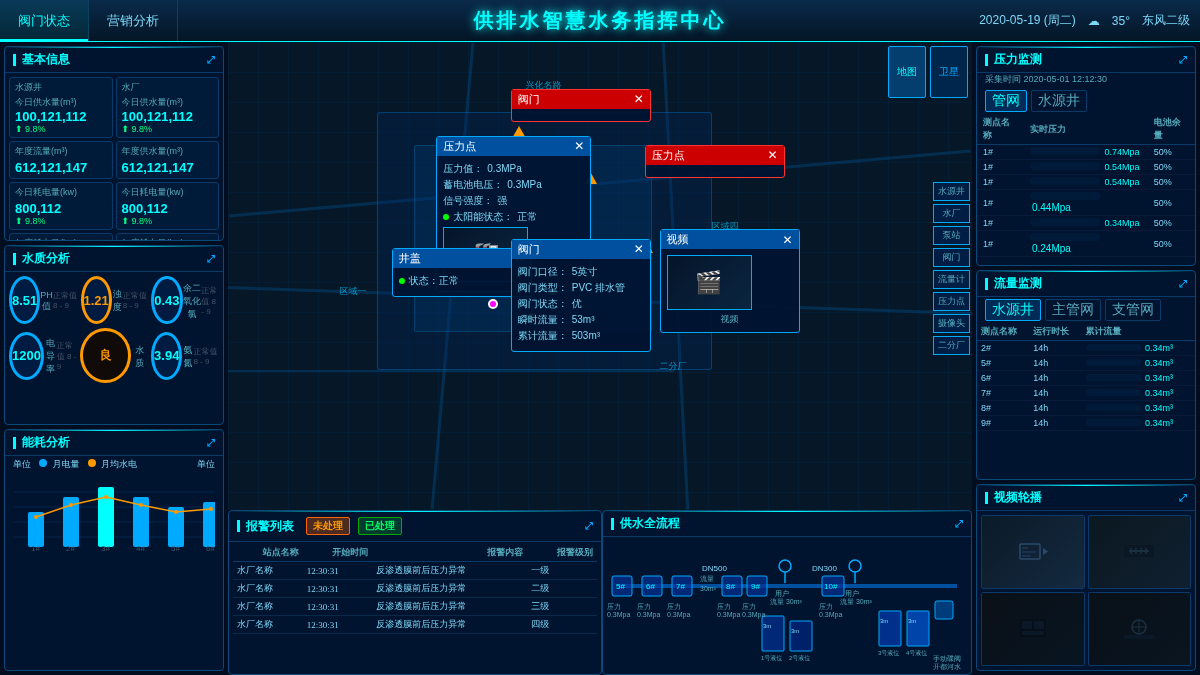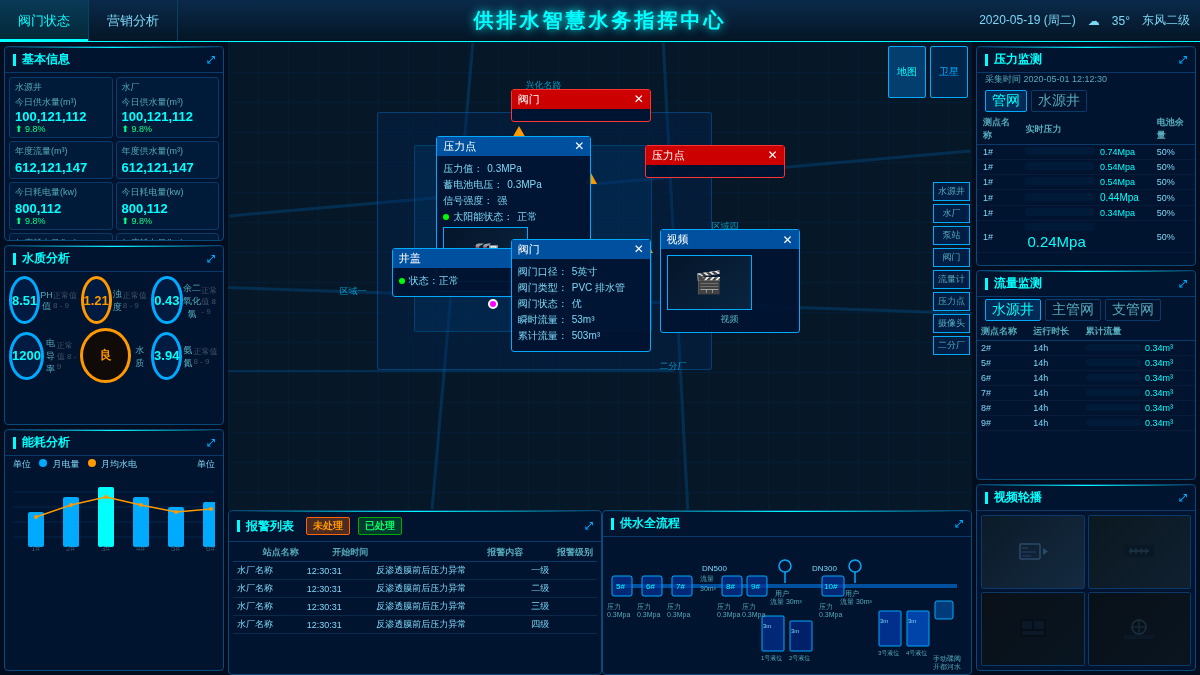--- a/index.html
+++ b/index.html
@@ -391,20 +391,21 @@
     .alert-table th {
       color: #5ab;
       text-align: right;
       padding: 2px 4px;
       border-bottom: 1px solid #0a3a6a;
     }
     .alert-table td {
       padding: 2px 4px;
       color: #7dd8f8;
       border-bottom: 1px solid #0a2a4a;
+      font-family: Liberation Serif, serif;
     }
     .alert-level-1 { color: #f33; }
     .alert-level-2 { color: #f90; }
     .alert-level-3 { color: #ff0; }
     .alert-level-4 { color: #0af; }
 
     
     .pressure-monitor {
       flex: 0 0 220px;
     }
@@ -1075,21 +1076,21 @@
         <span style="font-size:9px;color:#0ff;margin-left:2px;">0.34Mpa</span>
       </td>
       <td>50%</td>
     </tr>
             <tr>
       <td>1#</td>
       <td>
         <span class="pbar-container">
           <span class="pbar-fill pbar-gray" style="width:28%;"></span>
         </span>
-        <span style="font-size:15px;color:#0ff;margin-left:2px;">0.24Mpa</span>
+        <span style="font-size:10px;color:#0ff;margin-left:2px;">0.24Mpa</span>
       </td>
       <td>50%</td>
     </tr>
           </tbody>
       </table>
     </div>
 
     <div class="section-box flow-monitor">
       <div class="section-title">
         <span>流量监测</span>

